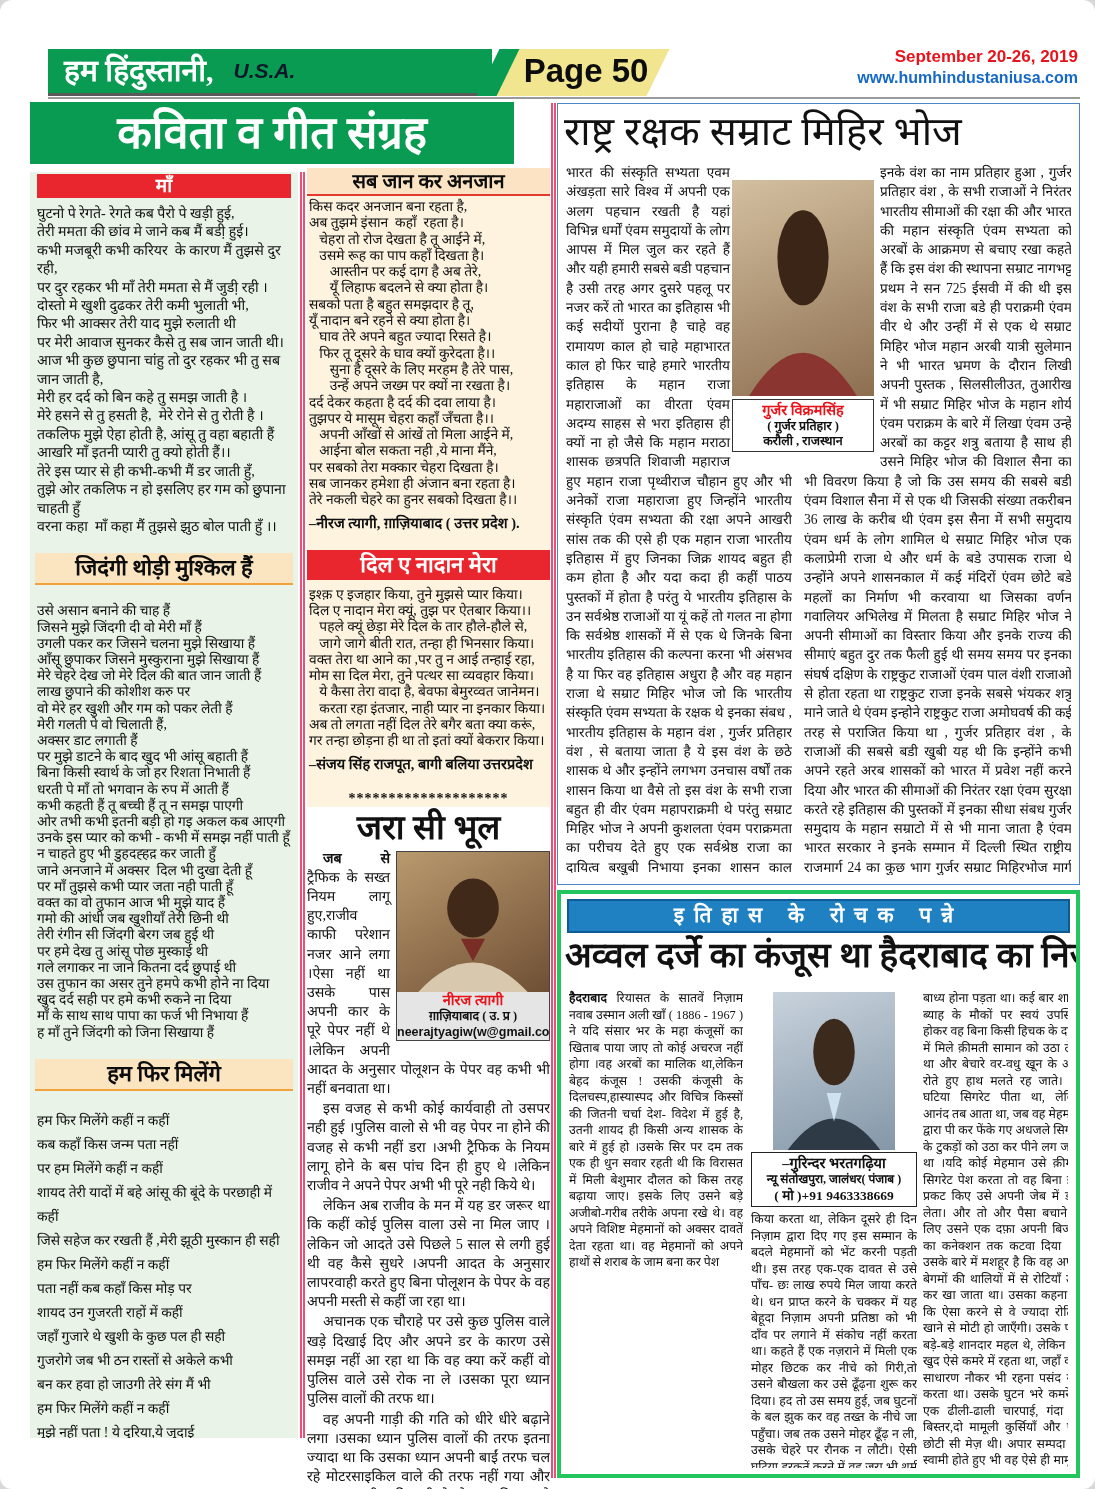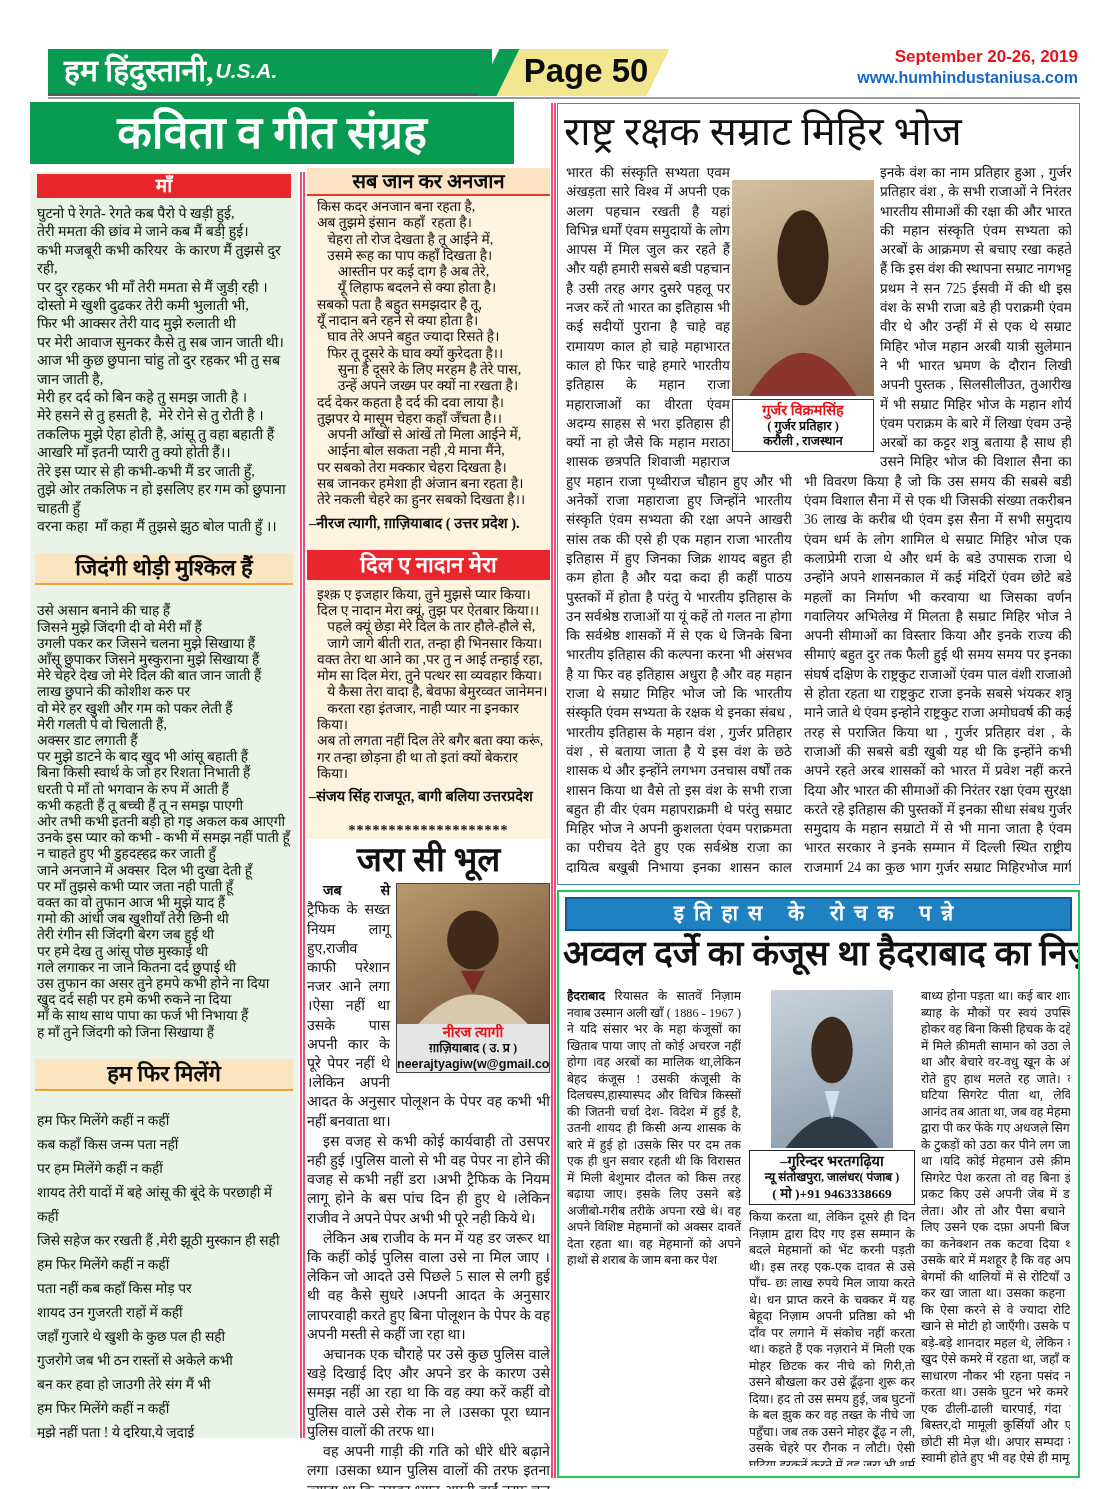--- a/index.html
+++ b/index.html
@@ -1,23 +1,23 @@
 <!DOCTYPE html>
 <html lang="hi"><head>
 <meta charset="utf-8">
 <style>
   html,body{margin:0;padding:0;background:#d8d8d8;}
   #page{position:relative;width:1095px;height:1489px;background:#ffffff;margin:0 auto;overflow:hidden;
-        font-family:"Liberation Serif","DejaVu Serif",serif;color:#111;}
+        font-family:"Liberation Serif","DejaVu Serif",serif;color:#111;border-radius:12px;}
 
   
   .masthead{position:absolute;left:48px;top:49px;width:444px;height:47px;background:#0a9b52;
             border-bottom:3px solid #5a5a5a;display:flex;align-items:center;padding-left:16px;box-sizing:border-box;}
   .masthead .hm{color:#fff;font-weight:bold;font-size:30px;line-height:30px;}
-  .masthead .usa{color:#ffffff;font-weight:bold;font-style:italic;font-size:21px;margin-left:2px;font-family:"Liberation Sans","DejaVu Sans",sans-serif;}
+  .masthead .usa{color:#0f172a;font-weight:bold;font-style:italic;font-size:21px;margin-left:20px;font-family:"Liberation Sans","DejaVu Sans",sans-serif;}
   .tab-green{position:absolute;left:488px;top:49px;width:44px;height:47px;background:#0a9b52;transform:skewX(-26deg);}
   .tab-yellow{position:absolute;left:508px;top:49px;width:150px;height:47px;background:#f2e58f;transform:skewX(-26deg);}
   .pagenum{position:absolute;left:516px;top:52px;width:140px;text-align:center;font-weight:bold;font-size:33px;
            font-family:"Liberation Sans","DejaVu Sans",sans-serif;color:#0d0d0d;}
   .hdr-rule{position:absolute;left:48px;top:97px;width:1032px;height:2px;background:#9a9a9a;}
   .hdr-date{position:absolute;left:760px;top:47px;width:318px;text-align:right;color:#e8131b;font-weight:bold;font-size:17px;font-family:"Liberation Sans","DejaVu Sans",sans-serif;}
   .hdr-web{position:absolute;left:760px;top:69px;width:318px;text-align:right;color:#1668c9;font-weight:bold;font-size:16px;font-family:"Liberation Sans","DejaVu Sans",sans-serif;}
 
   
   .sec-title{position:absolute;left:30px;top:102px;width:484px;height:62px;background:#0a9b52;color:#fff;
@@ -28,21 +28,21 @@
   .bar-peach2{background:#fbe3c3;border-bottom:2px solid #e23b2e;color:#0d0d0d;font-weight:bold;font-size:20px;line-height:26px;text-align:center;}
   .poem{white-space:pre-wrap;font-size:14.2px;line-height:18.4px;padding:2px 2px;}
   .poem.tight{font-size:13.8px;line-height:16.2px;}
 
   .divider{position:absolute;width:5px;background:linear-gradient(to right,#ee4e76 0 1.6px,#ffffff 1.6px 3.4px,#ee4e76 3.4px 5px);}
   #div1{left:300px;top:172px;height:1266px;}
   #div2{left:551px;top:103px;height:1375px;}
 
   .colM{position:absolute;left:307px;top:168px;width:243px;height:1450px;overflow:hidden;}
   .poemM-bg{background:#fdf3df;}
-  .poemM{white-space:pre-wrap;font-size:13.8px;line-height:16.3px;padding:3px 2px;margin-left:8px;}
+  .poemM{white-space:pre-wrap;font-size:13.8px;line-height:16.3px;padding:3px 2px;}
   .authorM{font-weight:bold;font-size:14.5px;padding:0 2px 18px;}
   .stars{font-weight:bold;font-size:14px;text-align:center;letter-spacing:1px;}
   .story-head{font-weight:bold;font-size:34px;line-height:38px;text-align:center;margin:2px 0 2px;}
   .story{font-size:14.2px;line-height:19.2px;text-align:justify;}
   .story .para{text-indent:16px;margin:0 0 1px;}
   .photo-box{float:right;width:154px;margin:2px 0 4px 6px;border:1px solid #444;background:#e5e5e5;box-sizing:border-box;}
   .photo-box .ph{width:100%;height:140px;display:block;}
   .cap-name-red{color:#e8131b;font-weight:bold;font-size:14.5px;text-align:center;line-height:17px;}
   .cap-line{font-weight:bold;font-size:12.5px;text-align:center;line-height:15px;}
   .cap-email{font-weight:bold;font-size:12.5px;text-align:center;line-height:16px;font-family:"Liberation Sans","DejaVu Sans",sans-serif;}
@@ -54,21 +54,21 @@
   .art-col{position:absolute;top:0;font-size:13.6px;line-height:19.3px;text-align:justify;height:712px;overflow:hidden;}
   #mcol1{left:0;width:226px;}
   #mcol2{left:238px;width:268px;}
   .wrapL{float:right;width:62px;height:294px;}
   .wrapR{float:left;width:76px;height:294px;}
   .photo-mid{position:absolute;left:166px;top:17px;width:142px;}
   .photo-mid .ph{width:100%;height:216px;display:block;}
   .capbox{border:1px solid #333;background:#fff;margin-top:3px;padding:2px 1px;}
 
   
-  .boxBR{position:absolute;left:557px;top:890px;width:523px;height:588px;border:2px solid #22c55e;box-sizing:border-box;background:#fff;overflow:hidden;}
+  .boxBR{position:absolute;left:557px;top:890px;width:523px;height:588px;border:4px solid #22c55e;box-sizing:border-box;background:#fff;overflow:hidden;}
   .blue-band{margin:5px 6px 0;height:30px;background:#1f80c2;border:2px solid #0e5a94;color:#fff;font-weight:bold;
              font-size:21px;line-height:28px;text-align:center;letter-spacing:10px;font-family:"Liberation Sans","DejaVu Sans",sans-serif;}
   .headline2{font-weight:bold;font-size:35px;line-height:44px;padding:1px 4px 0 4px;white-space:nowrap;}
   .nz-body{position:relative;margin:12px 8px 0;height:478px;overflow:hidden;}
   .nz-col{position:absolute;top:0;height:478px;overflow:hidden;font-size:12.3px;line-height:16.5px;text-align:justify;}
   #ncol1{left:0;width:174px;}
   #ncol2{left:182px;width:166px;}
   #ncol3{left:354px;width:160px;}
   .photo-nz{width:122px;margin:2px auto 2px;display:block;height:158px;}
   .capbox2{border:1px solid #222;background:#fff;padding:2px 1px;margin:2px 0 4px;}

